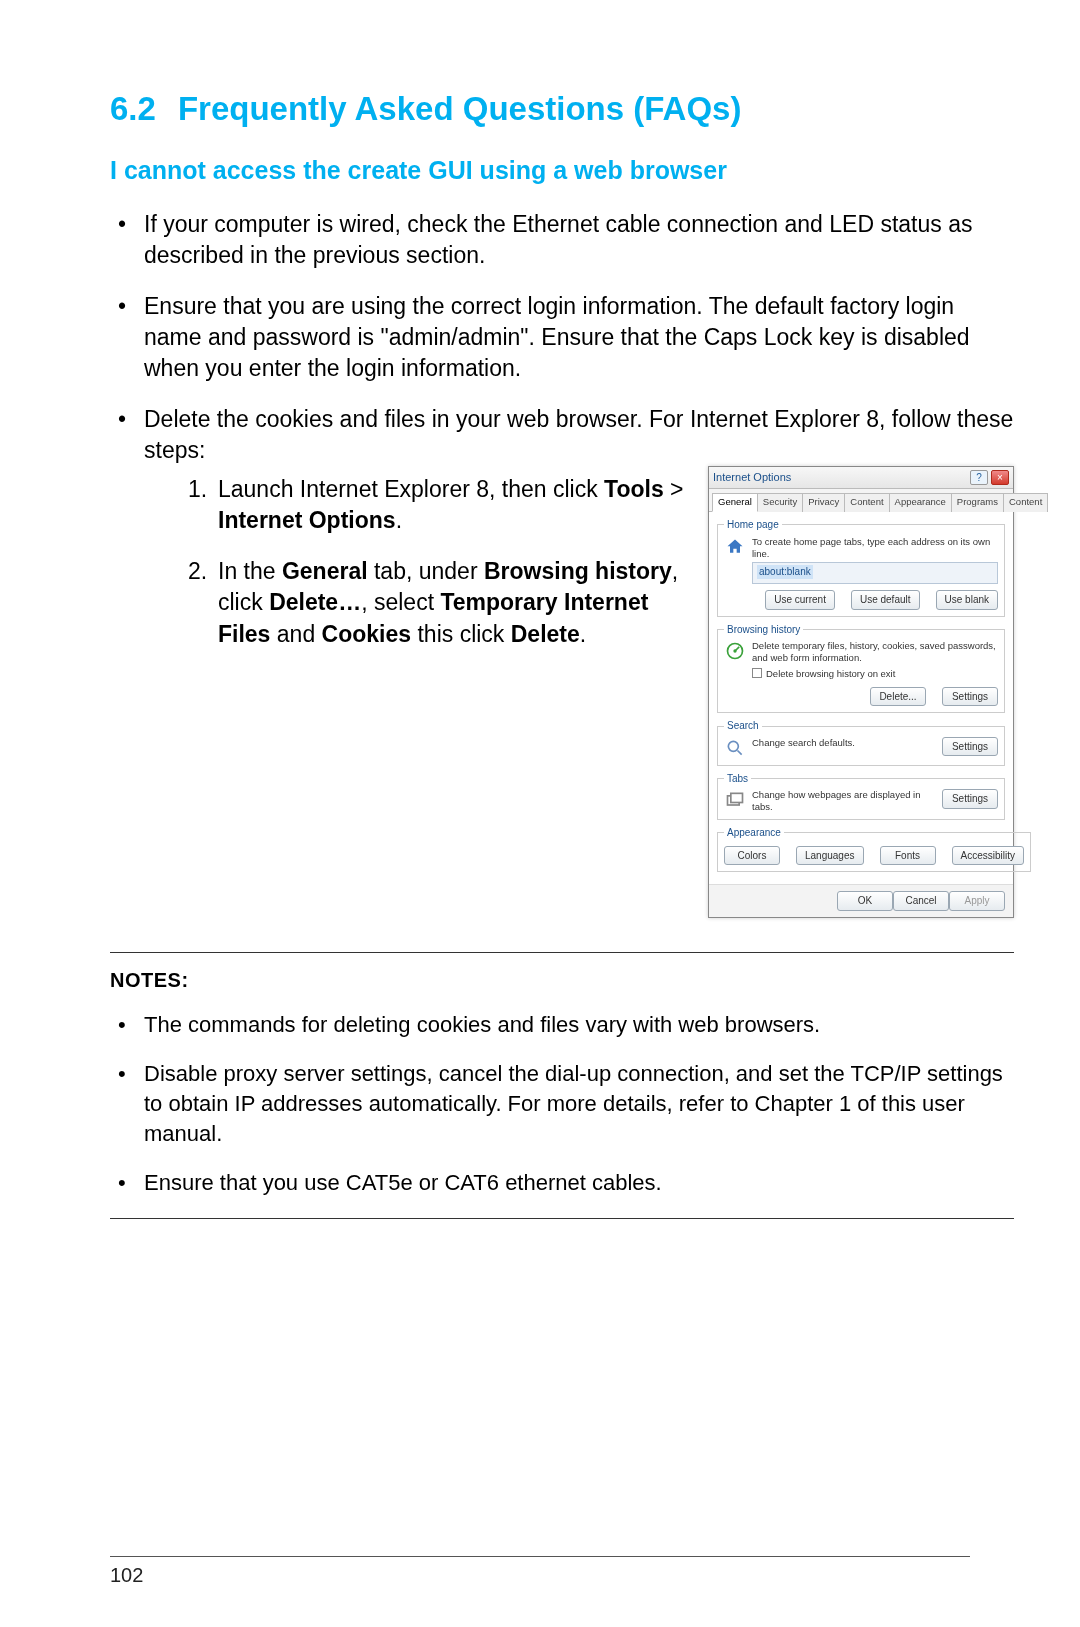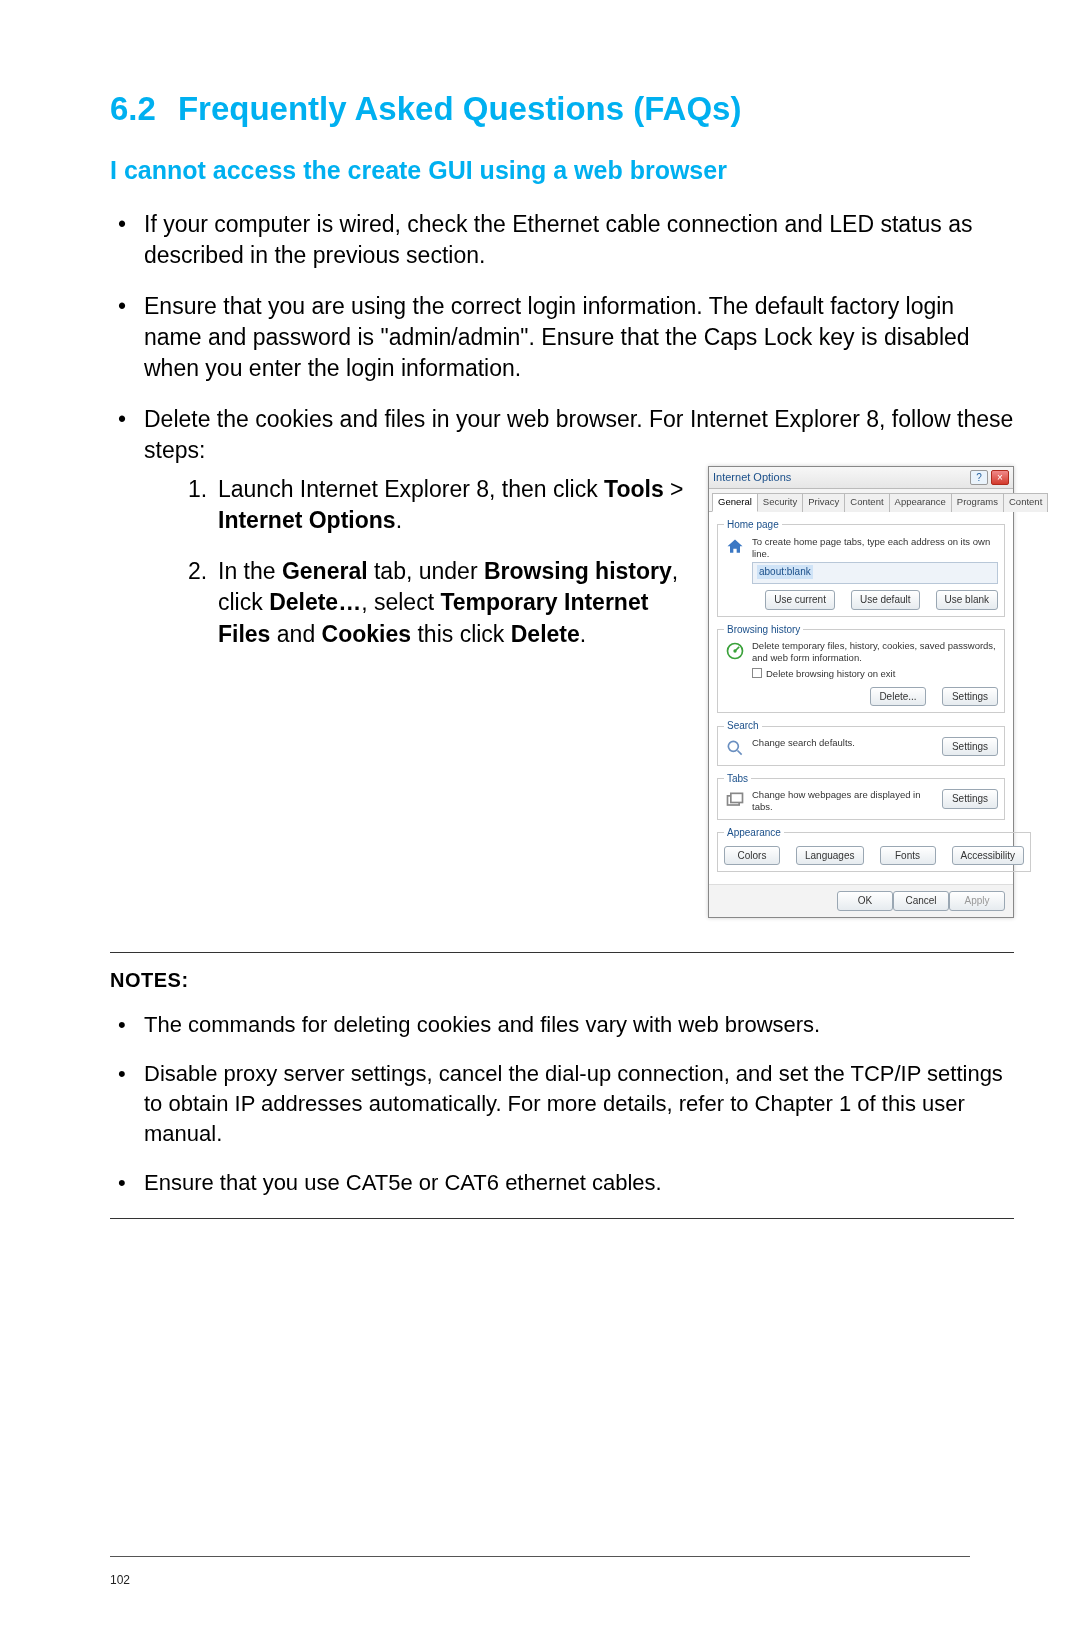--- a/index.html
+++ b/index.html
@@ -197,21 +197,21 @@
     position:absolute; left:8px; top:0; font-size:22px;
   }
   .footer-rule {
     position:absolute;
     left:110px; right:110px; bottom:70px;
     border-top:1px solid #555;
   }
   .page-number {
     position:absolute;
     left:110px; bottom:40px;
-    font-size:12px;
+    font-size:20px;
     color:#222;
   }
 </style>
 </head>
 <body>
 
 <div class="page">
 
   <h2 class="section">
     <span class="num">6.2</span><span>Frequently Asked Questions (FAQs)</span>

